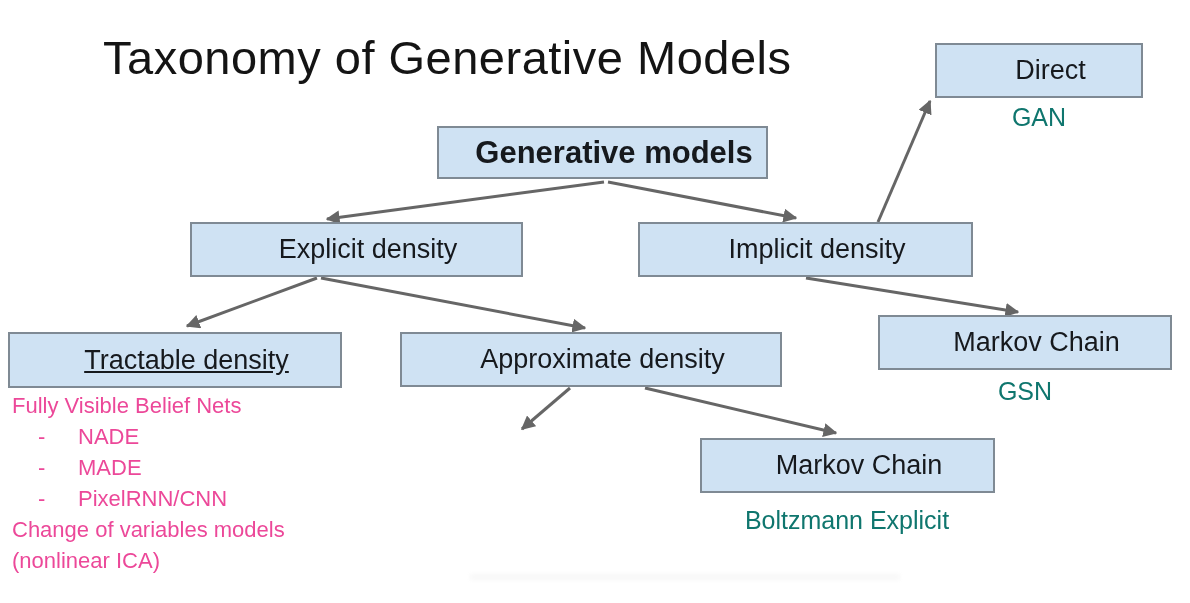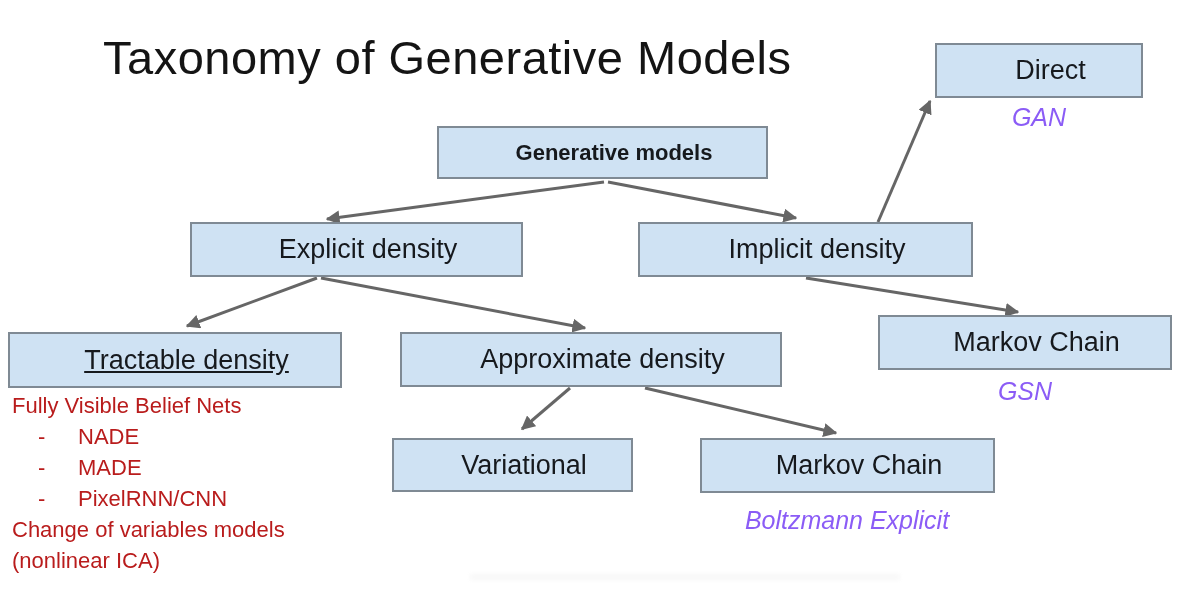--- a/index.html
+++ b/index.html
@@ -40,28 +40,27 @@
     background: #cfe2f3;
     border: 2px solid #7f8a94;
     display: flex;
     align-items: center;
     justify-content: center;
     font-size: 27px;
     color: #16191d;
     white-space: nowrap;
     padding-left: 23px;
   }
-  .node.bold { font-weight: bold; font-size: 22px; }
+  .node.bold { font-weight: bold; font-size: 31px; }
   .sublabel {
     position: absolute;
     font-size: 25px;
-    color: #8b5cf6;
+    color: #0f766e;
     text-align: center;
     white-space: nowrap;
-    font-style: italic;
   }
   #n-generative       { left: 437px; top: 126px; width: 331px; height: 53px; }
   #n-direct           { left: 935px; top:  43px; width: 208px; height: 55px; }
   #n-explicit         { left: 150px; top: 222px; width: 333px; height: 55px; margin-left: 40px; }
   #n-implicit         { left: 638px; top: 222px; width: 335px; height: 55px; }
   #n-tractable        { left:   8px; top: 332px; width: 334px; height: 56px; text-decoration: underline; }
   #n-approximate      { left: 400px; top: 332px; width: 382px; height: 55px; text-align: center; }
   #n-markov-gsn       { left: 878px; top: 315px; width: 294px; height: 55px; }
   #n-variational      { left: 392px; top: 438px; width: 241px; height: 54px; }
   #n-markov-boltzmann { left: 700px; top: 438px; width: 295px; height: 55px; }
@@ -70,21 +69,21 @@
   #sub-gsn        { left: 878px; top: 377px; width: 294px; }
   #sub-vae        { left: 363px; top: 506px; width: 300px; }
   #sub-boltzmann  { left: 697px; top: 506px; width: 300px; }
 
   .notes {
     position: absolute;
     left: 12px;
     top: 390px;
     font-size: 22px;
     line-height: 31px;
-    color: #b91c1c;
+    color: #ec4899;
     white-space: nowrap;
   }
   .note-row { display: flex; }
   .note-row .dash {
     width: 40px;
     padding-left: 26px;
     box-sizing: content-box;
   }
   .smudge {
     position: absolute;
@@ -129,21 +128,20 @@
 
   <div class="node" id="n-implicit">Implicit density</div>
 
   <div class="node" id="n-tractable">Tractable density</div>
 
   <div class="node" id="n-approximate">Approximate density</div>
 
   <div class="node" id="n-markov-gsn">Markov Chain</div>
   <div class="sublabel" id="sub-gsn">GSN</div>
 
-  <div class="node" id="n-variational">Variational</div>
 
   <div class="node" id="n-markov-boltzmann">Markov Chain</div>
   <div class="sublabel" id="sub-boltzmann">Boltzmann Explicit</div>
 
   <div class="notes">
     <div>Fully Visible Belief Nets</div>
     <div class="note-row">
       <span class="dash">-</span>
       <span>NADE</span>
     </div>

